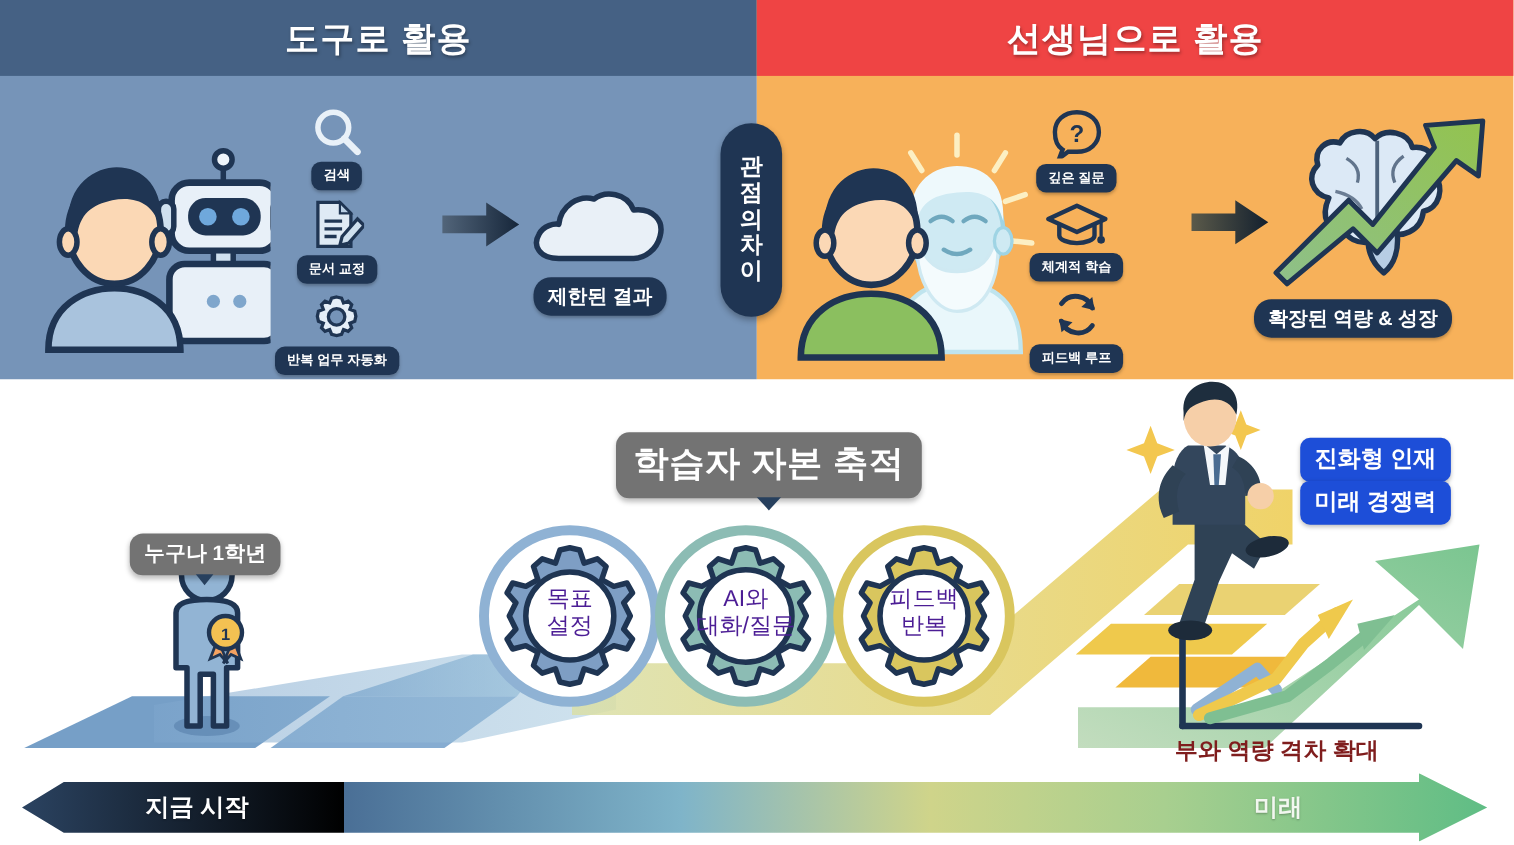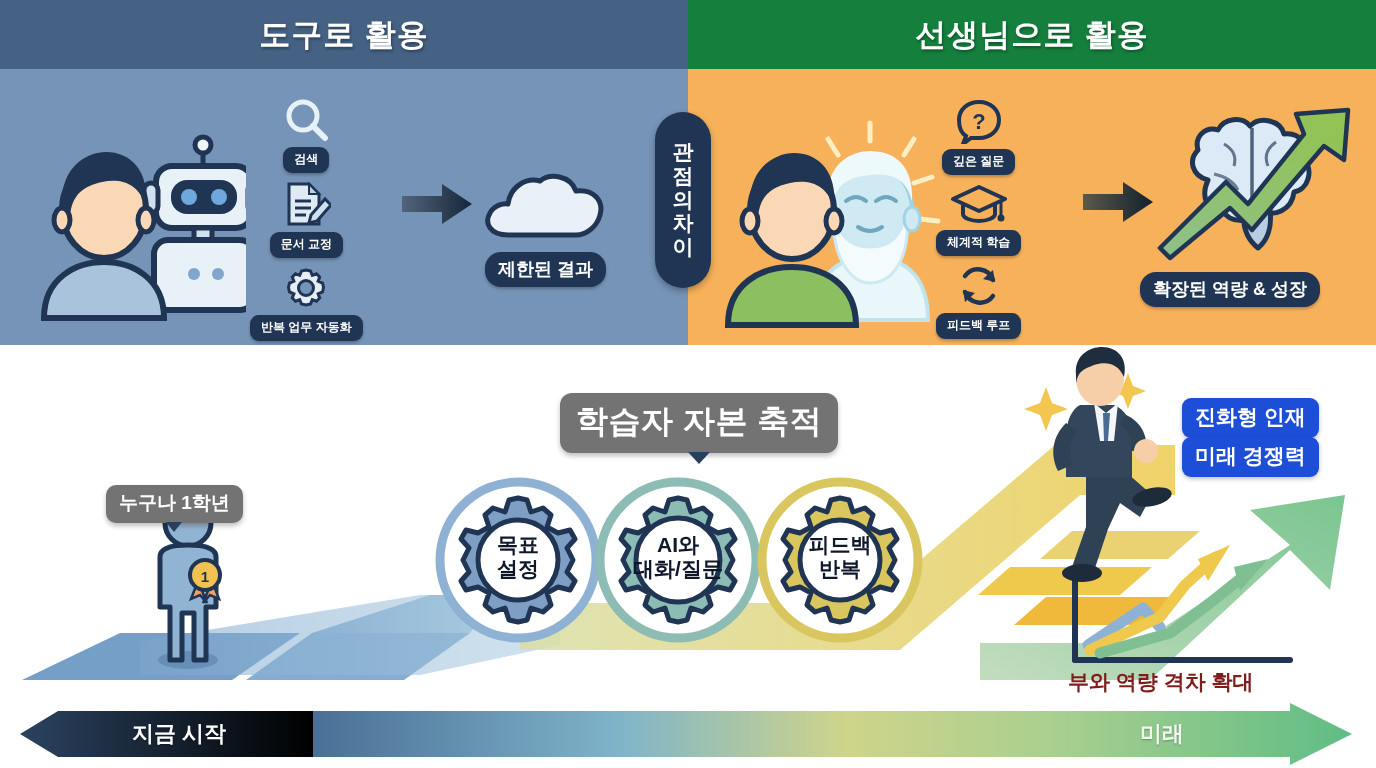--- a/index.html
+++ b/index.html
@@ -16,21 +16,21 @@
 
   .panel { position: absolute; top: 0; height: 345px; }
   .panel-left  { left: 0;    width: 688px; background: #7694b8; }
   .panel-right { left: 688px; width: 688px; background: #f7b15a; }
 
   .panel-header {
     position: absolute; top: 0; height: 69px; width: 100%;
     display: flex; align-items: center; justify-content: center;
   }
   .header-left  { background: #456184; }
-  .header-right { background: #15803d; }
+  .header-right { background: #ef4444; }
   .panel-header .htitle {
     color: #ffffff; font-size: 31px; font-weight: bold; letter-spacing: 1px;
     text-shadow: 1px 2px 3px rgba(0,0,0,0.35);
   }
 
   
   .icon-col {
     position: absolute; display: flex; flex-direction: column;
     align-items: center; gap: 6px;
   }
@@ -75,22 +75,22 @@
     border-top: 10px solid #27405e; }
 
   .badge {
     position: absolute; background: #1d4ed8; color: #fff; font-weight: bold;
     font-size: 21px; padding: 5px 13px 7px; border-radius: 9px; white-space: nowrap;
     box-shadow: 0 2px 4px rgba(0,0,0,0.25);
   }
 
   
   .gear-label {
-    position: absolute; text-align: center; color: #0f172a;
-    font-weight: bold; font-size: 21px; line-height: 1.12;
+    position: absolute; text-align: center; color: #4c1d95;
+    font-weight: normal; font-size: 21px; line-height: 1.12;
     width: 120px; pointer-events: none;
   }
 
   .chart-caption {
     position: absolute; color: #7f1d1d; font-weight: bold; font-size: 21px;
     white-space: nowrap;
   }
 
   
   .tl-label {
@@ -433,21 +433,21 @@
 
         <circle cx="1146" cy="106" r="12" fill="#f6cfa8"></circle>
 
         <ellipse cx="1100" cy="34" rx="24" ry="27" fill="#f6cfa8"></ellipse>
         <path d="M1076 30 C1074 10 1090 2 1102 2 C1118 2 1128 14 1124 32 C1118 18 1106 16 1094 20 C1084 24 1078 26 1076 38 Z" fill="#1e2e3e"></path>
       </g>
     </svg>
 
     <div class="bubble bubble-title" style="left:560px; top:48px;">학습자 자본 축적</div>
 
-    <div class="bubble bubble-small" style="left:106px; top:140px;">누구나 1학년</div>
+    <div class="bubble bubble-small" style="left:118px; top:140px;border-radius:12px;">누구나 1학년</div>
 
     <div class="gear-label" style="left:458px; top:188px;">
       <div>목표</div>
       <div>설정</div>
     </div>
     <div class="gear-label" style="left:618px; top:188px;">
       <div>AI와</div>
       <div>대화/질문</div>
     </div>
     <div class="gear-label" style="left:780px; top:188px;">

